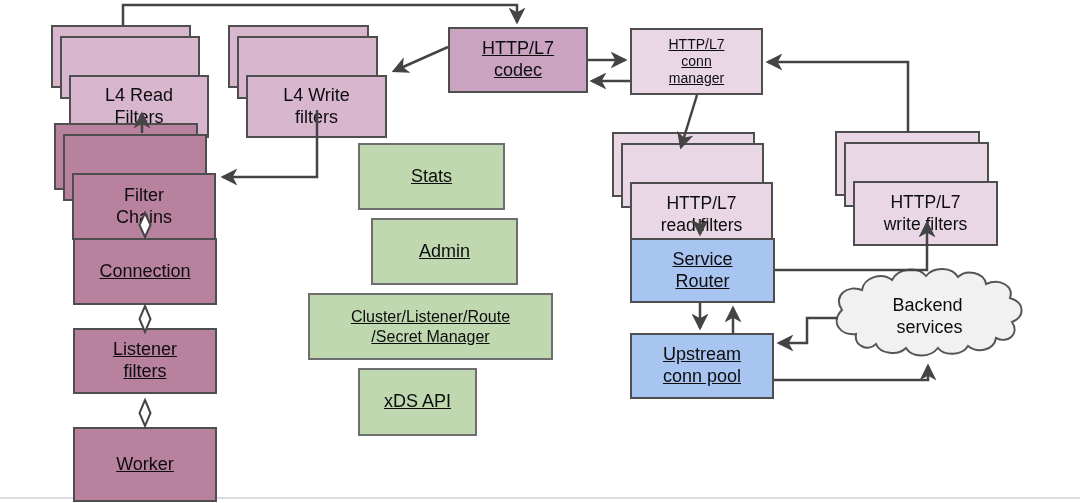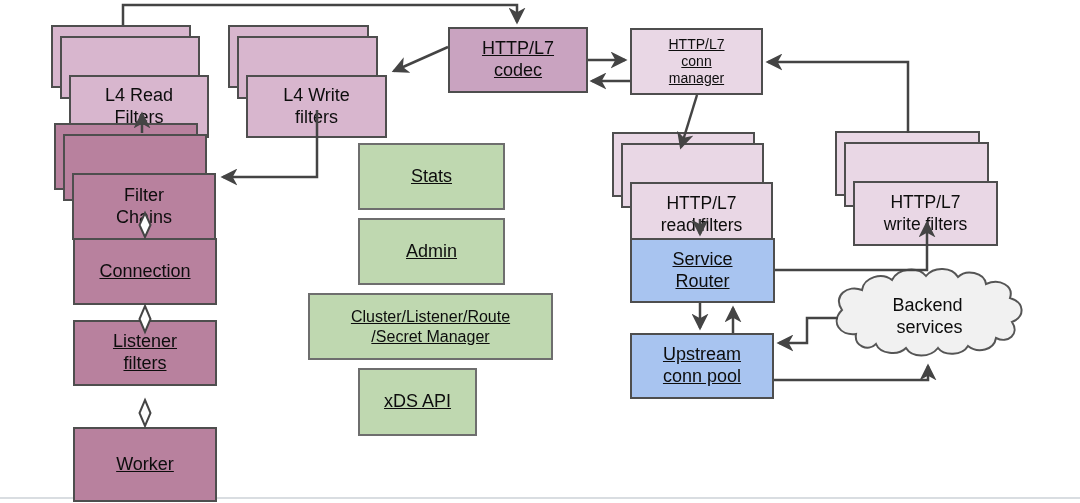--- a/index.html
+++ b/index.html
@@ -18,24 +18,24 @@
   .f-stacklight{background:#d8b6ce}
   .f-codec{background:#c9a3c0}
   .f-lightpink{background:#e9d7e5}
   .f-darkmauve{background:#b8819e}
   .f-green{background:#bfd8b0;border-color:#6e6e6e}
   .f-blue{background:#a8c4f0}
   
   .n-codec{left:448px;top:27px;width:140px;height:66px}
   .n-connmgr{left:630px;top:28px;width:133px;height:67px;font-size:14px;line-height:1.2}
   .n-connection{left:73px;top:238px;width:144px;height:67px}
-  .n-listener{left:73px;top:320px;width:144px;height:66px}
+  .n-listener{left:73px;top:328px;width:144px;height:66px}
   .n-worker{left:73px;top:427px;width:144px;height:75px}
   .n-stats{left:358px;top:143px;width:147px;height:67px}
-  .n-admin{left:358px;top:218px;width:147px;height:67px}
+  .n-admin{left:371px;top:218px;width:147px;height:67px}
   .n-cluster{left:308px;top:293px;width:245px;height:67px;font-size:16px}
   .n-xds{left:358px;top:368px;width:119px;height:68px}
   .n-router{left:630px;top:238px;width:145px;height:65px}
   .n-upstream{left:630px;top:333px;width:144px;height:66px}
   
   .s-l4read{left:51px;top:25px;width:158px;height:85px}
   .s-l4write{left:228px;top:25px;width:159px;height:85px}
   .s-fchains{left:54px;top:123px;width:162px;height:89px}
   .s-readf{left:612px;top:132px;width:161px;height:87px}
   .s-writef{left:835px;top:131px;width:163px;height:87px}

